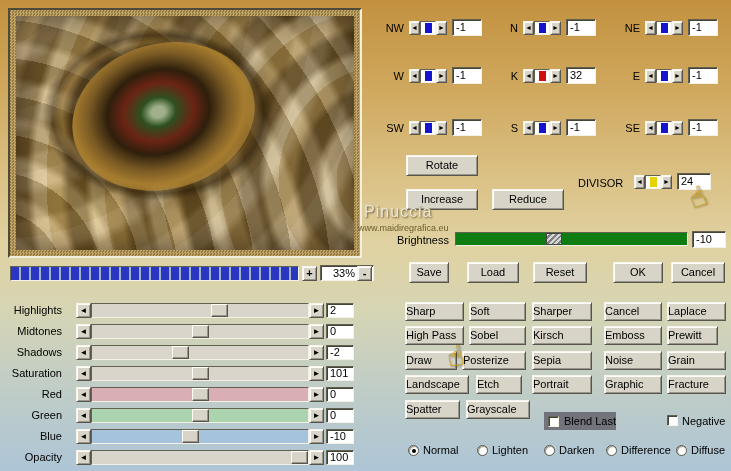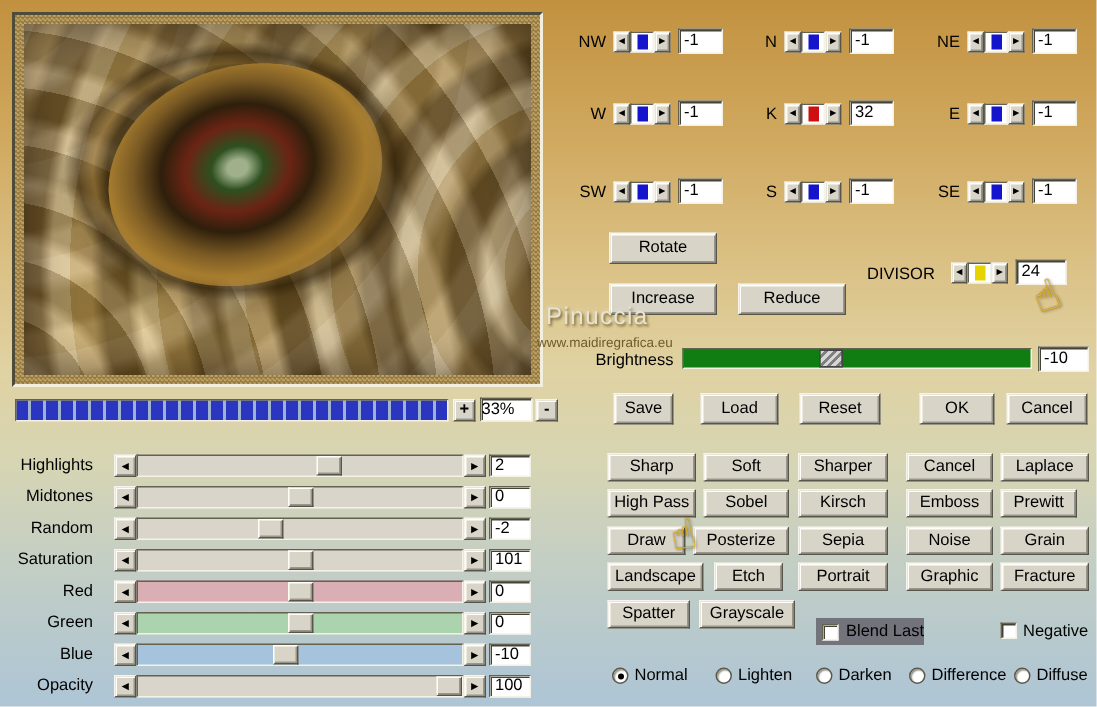--- a/index.html
+++ b/index.html
@@ -6,39 +6,39 @@
   .dlg{position:relative;width:731px;height:471px;overflow:hidden;color:#000;
        font-family:"Liberation Sans",sans-serif;font-size:11px;
        background:linear-gradient(180deg,#c2913f 0%,#cfa75c 18%,#dabf82 36%,#e0d2a2 52%,#d6d5b4 66%,#c3cec4 80%,#adc5d6 100%)}
   .dlg *{box-sizing:border-box}
   .abs{position:absolute}
   .raised{background:#d8d4c8;border:1px solid;border-color:#f6f4ec #58564c #58564c #f6f4ec;
           box-shadow:inset 1px 1px 0 #fffef8, inset -1px -1px 0 #98968a;cursor:default}
   .sunk{background:#fff;border:1px solid;border-color:#63614f #f4f2e6 #f4f2e6 #63614f;
         box-shadow:inset 1px 1px 0 #454336}
   .btn{height:21px;line-height:19px;text-align:center}
-  .fbtn{height:19px;line-height:17px;text-align:center}
+  .fbtn{height:19px;line-height:17px;}
   
   .preview{left:8px;top:8px;width:354px;height:250px;border:2px solid;border-color:#4f4b39 #f2efde #f2efde #4f4b39;
            padding:6px;background:#b09458;background-image:repeating-conic-gradient(#bfa46a 0% 25%, #96793f 0% 50%);background-size:3px 3px}
   .fract{position:relative;width:100%;height:100%;overflow:hidden;box-shadow:inset 0 0 30px rgba(20,10,0,.55);
     background:
       radial-gradient(ellipse 120px 90px at 42% 42%, rgba(120,80,20,0) 60%, rgba(60,40,10,.5) 72%, rgba(170,130,60,.45) 80%, rgba(40,25,5,.45) 88%, rgba(120,90,40,0) 96%),
       repeating-radial-gradient(circle at 112% 70%, rgba(228,203,152,.38) 0 12px, rgba(84,58,16,.42) 20px 36px, rgba(188,148,76,.36) 44px 58px),
       repeating-radial-gradient(circle at -8% 115%, rgba(238,232,216,.35) 0 12px, rgba(74,62,40,.4) 20px 38px),
       repeating-radial-gradient(circle at -6% -14%, rgba(248,246,238,.5) 0 14px, rgba(106,96,72,.48) 24px 44px, rgba(216,209,190,.46) 50px 64px),
       linear-gradient(115deg,#96783c,#c09020 40%,#6e5014 72%,#9c7f42)}
   .eye{position:absolute;left:55px;top:28px;width:185px;height:145px;border-radius:50%;transform:rotate(-16deg);
        background:radial-gradient(ellipse at 48% 46%, #9fb08a 0 5%, #2e5020 13%, #6b2414 26%, #2e1f0c 38%, #7a5a24 52%, #a67c2e 64%, rgba(150,110,40,.45) 78%, rgba(150,110,40,0) 92%);
        box-shadow:0 0 28px 6px rgba(30,18,2,.55)}
   
   .zoombar{left:10px;top:266px;width:289px;height:15px;border:1px solid;border-color:#63614f #f4f2e6 #f4f2e6 #63614f;
            background:repeating-linear-gradient(90deg,#2a35c0 0 8px,#9fb3d0 8px 10px)}
   .mini{width:15px;height:15px;line-height:12px;text-align:center;font-size:11px;font-weight:bold}
-  .zval{left:320px;top:265px;width:35px;height:16px;line-height:14px;text-align:right;padding-right:18px}
+  .zval{left:320px;top:265px;width:54px;height:16px;line-height:14px;text-align:right;padding-right:18px}
   
   .slab{left:0;width:62px;text-align:right;height:13px}
   .sctl{left:76px;width:248px;height:15px;display:flex}
   .abtn{width:15px;height:15px;font-size:8px;line-height:13px;text-align:center;flex:0 0 15px}
   .track{position:relative;width:218px;height:15px;border:1px solid;border-color:#63614f #f4f2e6 #f4f2e6 #63614f}
   .thumb{position:absolute;top:0;width:17px;height:13px;background:#d8d4c8;border:1px solid;
          border-color:#fffef8 #58564c #58564c #fffef8;box-shadow:inset -1px -1px 0 #98968a}
   .sval{left:326px;width:28px;height:15px;line-height:13px;padding-left:3px}
   
   .kcell{display:flex;align-items:center;height:17px}
@@ -91,21 +91,21 @@
   <div class="abs slab" style="top:325px">Midtones</div>
   <div class="abs sctl" style="top:324px">
     <div class="abtn raised">◄</div>
     <div class="track" style="background: rgb(217, 213, 203);">
       <div class="thumb" style="left: calc(50% - 8.5px);"></div>
     </div>
     <div class="abtn raised">►</div>
   </div>
   <div class="abs sunk sval" style="top:324px">0</div>
 
-  <div class="abs slab" style="top:346px">Random</div>
+  <div class="abs slab" style="top:346px">Shadows</div>
   <div class="abs sctl" style="top:345px">
     <div class="abtn raised">◄</div>
     <div class="track" style="background: rgb(217, 213, 203);">
       <div class="thumb" style="left: calc(40% - 6.8px);"></div>
     </div>
     <div class="abtn raised">►</div>
   </div>
   <div class="abs sunk sval" style="top:345px">-2</div>
 
   <div class="abs slab" style="top:367px">Saturation</div>

